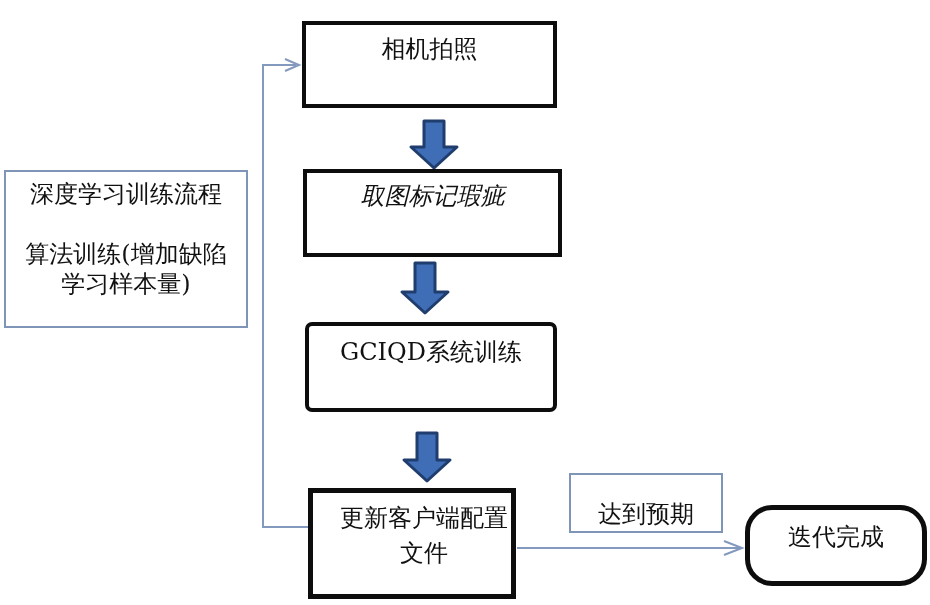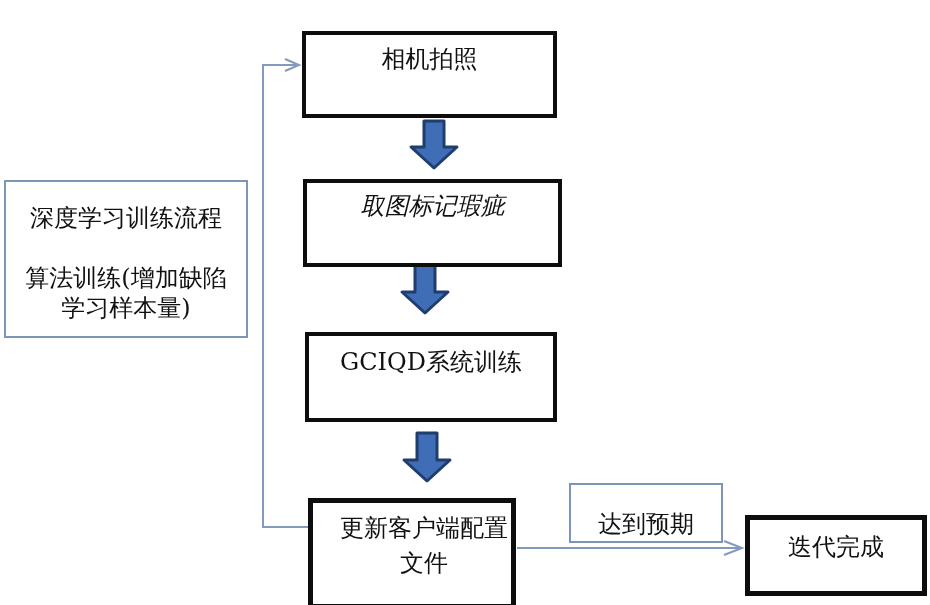--- a/index.html
+++ b/index.html
@@ -21,47 +21,46 @@
     top: 0;
     width: 930px;
     height: 605px;
   }
   .node {
     position: absolute;
     box-sizing: border-box;
     background: #ffffff;
     text-align: center;
     color: #111111;
-    margin-top: 10px;
   }
   .node .label {
     display: block;
     white-space: pre-line;
     font-size: 24px;
     line-height: 35px;
     color: #111111;
   }
   .thick {
     border: 4px solid #0d0d0d;
   }
   .thick5 {
     border: 5px solid #0d0d0d;
   }
   .thin {
     border: 2px solid #7e95b8;
   }
   
   .node-camera  { left: 302px; top: 21px;  width: 255px; height: 87px;  padding-top: 7px; }
   .node-mark    { left: 303px; top: 169px; width: 259px; height: 88px;  padding-top: 6px; font-style: italic; }
-  .node-train   { left: 305px; top: 322px; width: 252px; height: 90px;  padding-top: 9px; }
+  .node-train   { left: 305px; top: 322px; width: 252px; height: 90px;  padding-top: 9px; border-radius: 7px; }
   .node-update  { left: 308px; top: 488px; width: 208px; height: 111px; padding-top: 8px; padding-left: 24px; }
-  .node-note    { left: 4px;   top: 170px; width: 244px; height: 158px; padding-top: 21px; }
+  .node-note    { left: 4px;   top: 170px; width: 244px; height: 158px; padding-top: 7px; }
   .node-note .label   { line-height: 30px; }
   .node-expect  { left: 569px; top: 473px; width: 154px; height: 60px;  padding-top: 22px; }
-  .node-done    { left: 745px; top: 505px; width: 182px; height: 81px;  padding-top: 10px; }
+  .node-done    { left: 745px; top: 505px; width: 182px; height: 81px;  padding-top: 10px; border-radius: 27px; }
 </style>
 </head>
 <body>
 
 <div class="canvas">
 
   <svg class="connector-layer" viewBox="0 0 930 605" xmlns="http://www.w3.org/2000/svg">
 
     <path d="M 308 527 L 263 527 L 263 65 L 296 65" fill="none" stroke="#8399bd" stroke-width="2"></path>
     <path d="M 285 59 L 299 65 L 285 71" fill="none" stroke="#8399bd" stroke-width="2"></path>

